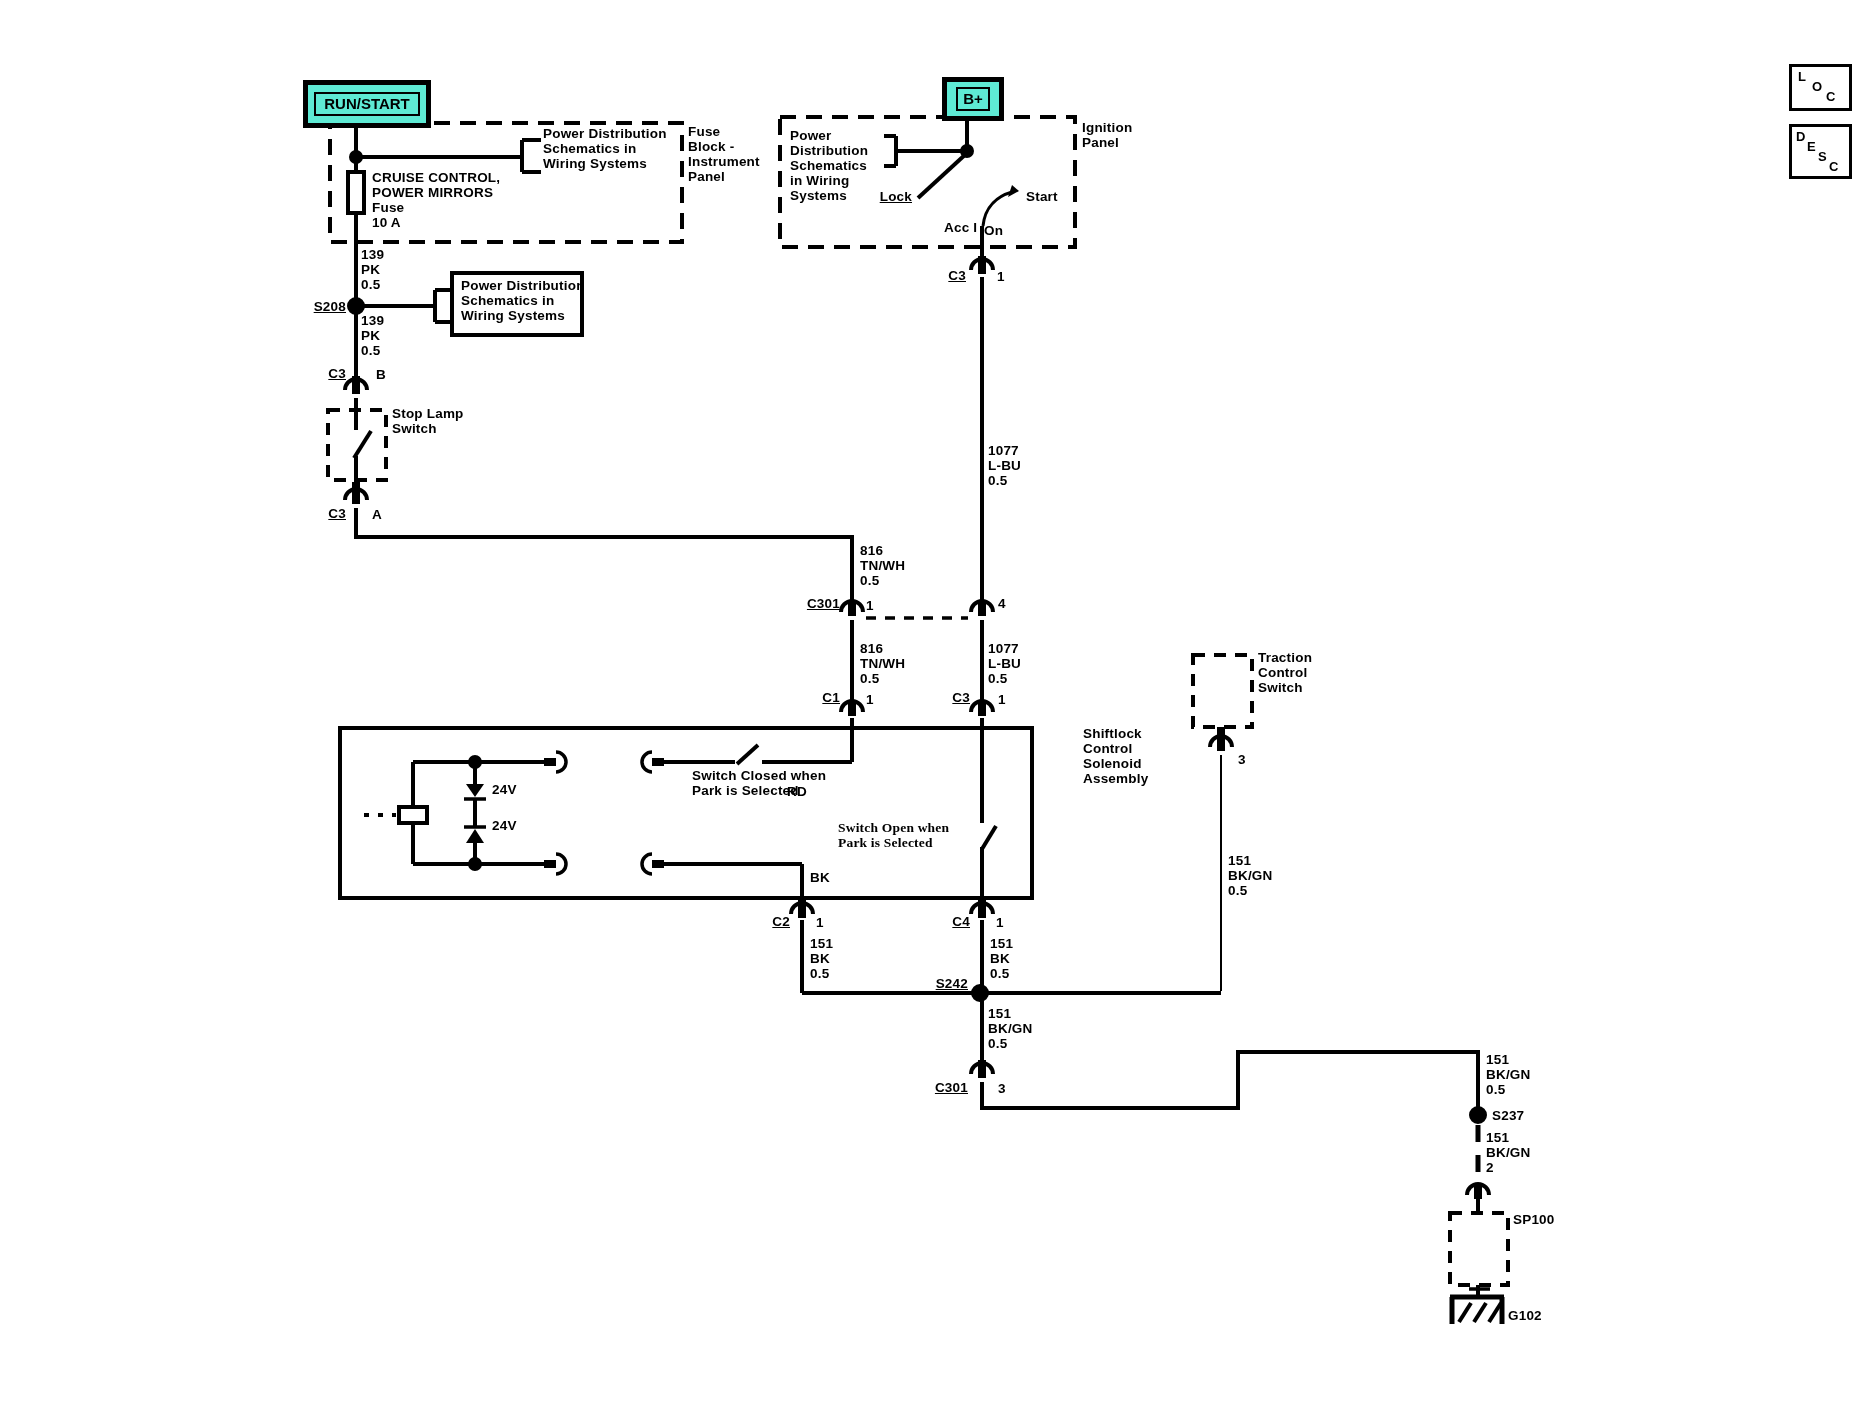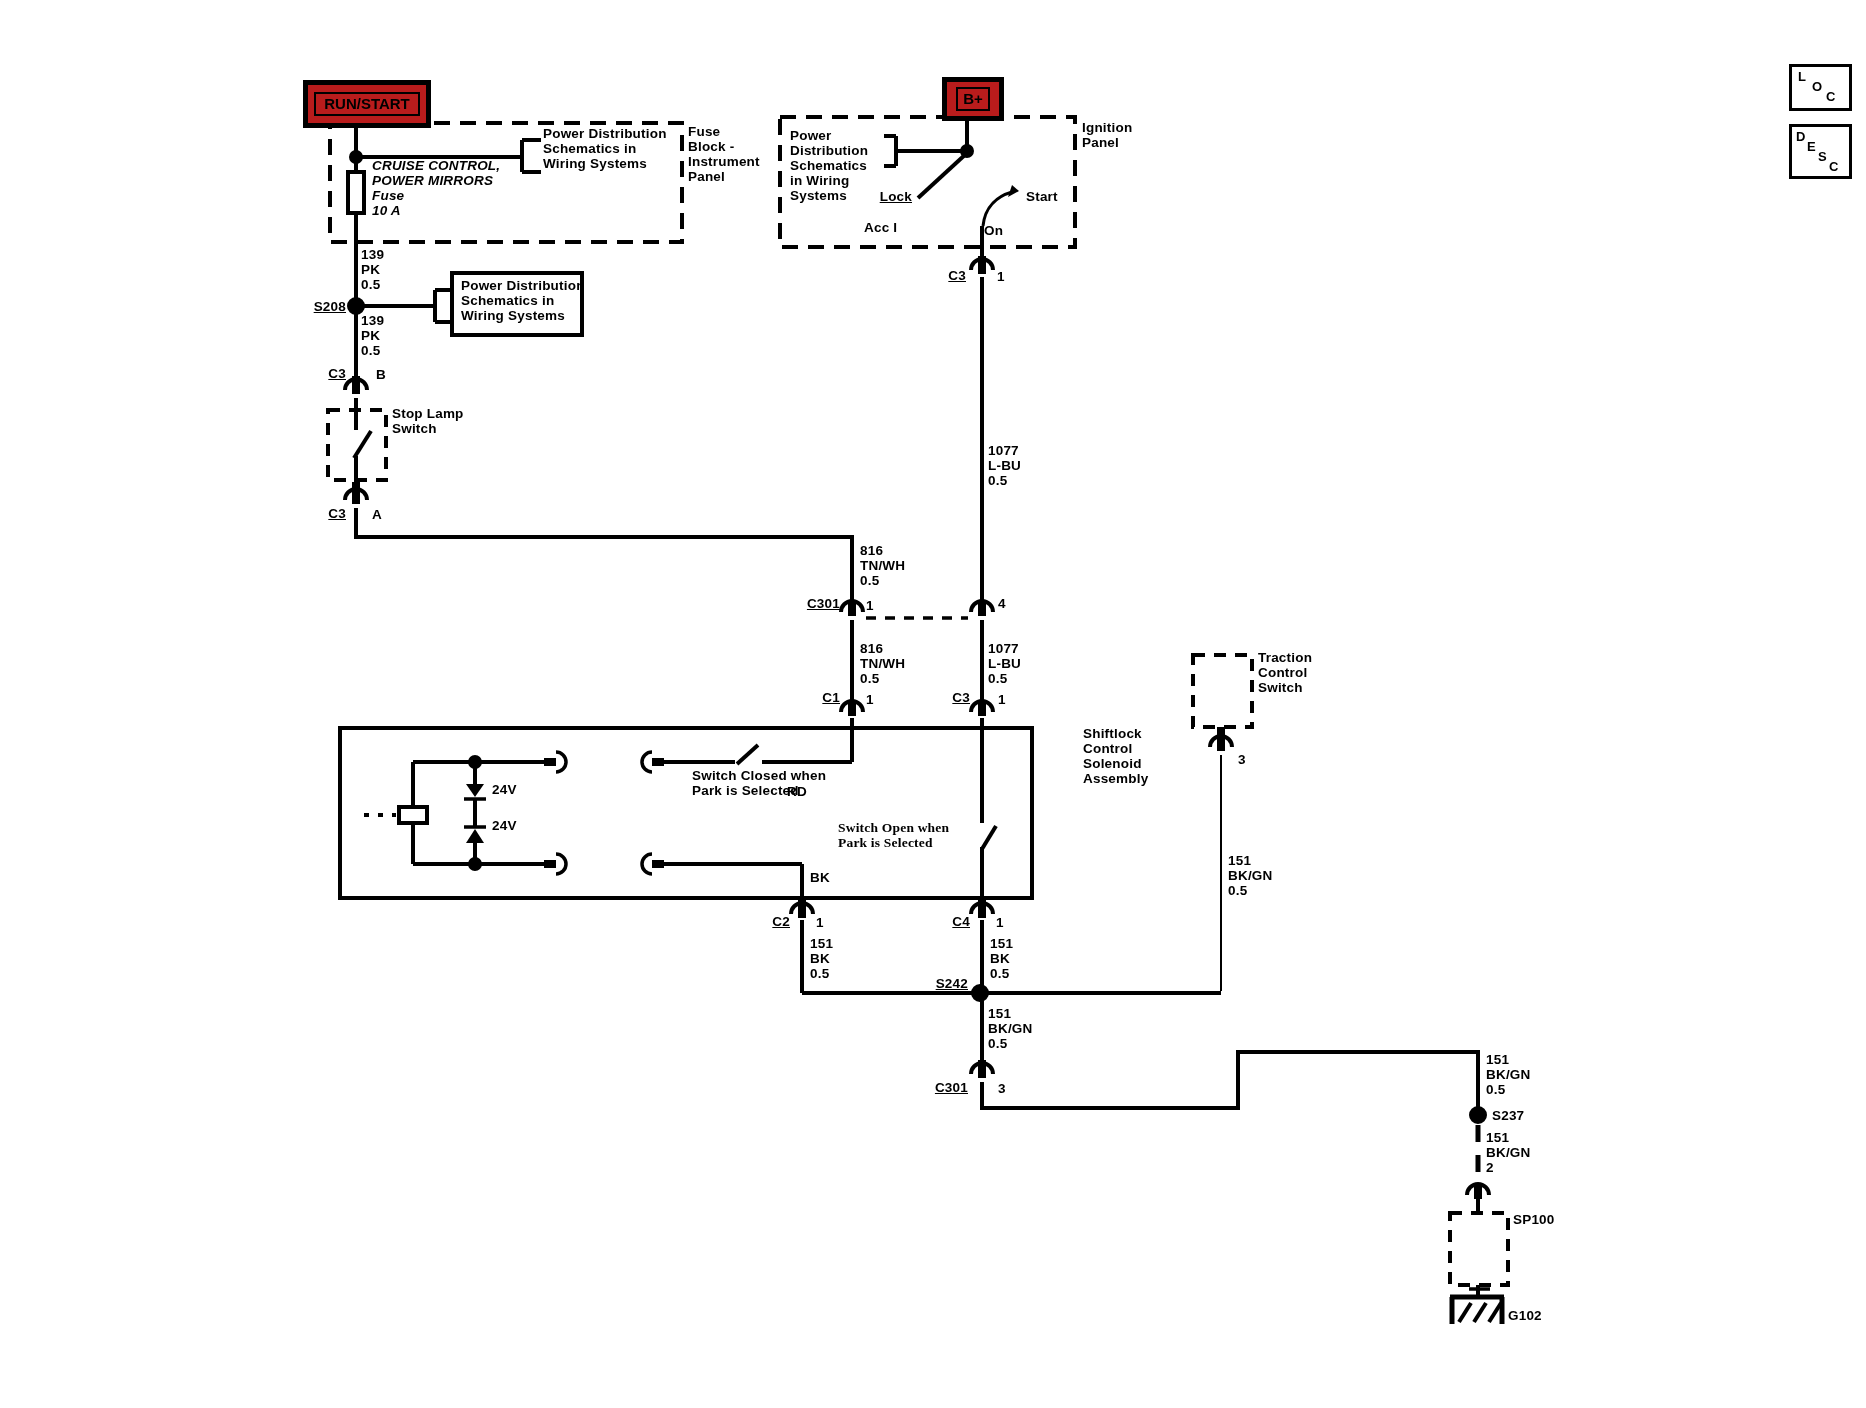--- a/index.html
+++ b/index.html
@@ -2,21 +2,21 @@
 <html><head>
 <meta charset="utf-8">
 <style>
   html,body{margin:0;padding:0;background:#fff;}
   #stage{position:relative;width:1866px;height:1408px;background:#fff;overflow:hidden;
          font-family:"Liberation Sans",sans-serif;color:#000;}
   svg{position:absolute;left:0;top:0;}
   .lbl{position:absolute;font:bold 13.5px/15px "Liberation Sans",sans-serif;
        white-space:pre-line;color:#000;letter-spacing:0.2px;}
   .r{text-align:right;text-decoration:underline;}
-  .tagbox{position:absolute;border:5px solid #000;background:#b91c1c;display:flex;
+  .tagbox{position:absolute;border:5px solid #000;background:#5eead4;display:flex;
           align-items:center;justify-content:center;}
   .taginner{border:2px solid #000;padding:1px 8px;font:bold 15px/18px "Liberation Sans",sans-serif;}
   .cornerbox{position:absolute;border:3px solid #000;background:#fff;}
   .cornerbox span{position:absolute;font:bold 13px/13px "Liberation Sans",sans-serif;}
 </style>
 </head>
 <body>
 
 <div id="stage">
 
@@ -240,21 +240,21 @@
   <span style="left:37px;top:33px;">C</span>
 </div>
 
 <div class="lbl" style="left:543px;top:126px;">Power Distribution
 Schematics in
 Wiring Systems</div>
 <div class="lbl" style="left:688px;top:124px;">Fuse
 Block -
 Instrument
 Panel</div>
-<div class="lbl" style="left:372px;top:158px;font-style:italic;">CRUISE CONTROL,
+<div class="lbl" style="left:372px;top:170px;">CRUISE CONTROL,
 POWER MIRRORS
 Fuse
 10 A</div>
 <div class="lbl" style="left:361px;top:247px;">139
 PK
 0.5</div>
 <div class="lbl r" style="left:296px;top:299px;width:50px;">S208</div>
 <div class="lbl" style="left:461px;top:278px;">Power Distribution
 Schematics in
 Wiring Systems</div>
@@ -268,21 +268,21 @@
 Switch</div>
 <div class="lbl r" style="left:314px;top:506px;width:32px;">C3</div>
 <div class="lbl" style="left:372px;top:507px;">A</div>
 
 <div class="lbl" style="left:790px;top:128px;">Power
 Distribution
 Schematics
 in Wiring
 Systems</div>
 <div class="lbl r" style="left:866px;top:189px;width:46px;">Lock</div>
-<div class="lbl" style="left:864px;top:220px;">Acc I</div>
+<div class="lbl" style="left:944px;top:220px;">Acc I</div>
 <div class="lbl" style="left:1026px;top:189px;">Start</div>
 <div class="lbl" style="left:984px;top:223px;">On</div>
 <div class="lbl" style="left:1082px;top:120px;">Ignition
 Panel</div>
 <div class="lbl r" style="left:936px;top:268px;width:30px;">C3</div>
 <div class="lbl" style="left:997px;top:269px;">1</div>
 <div class="lbl" style="left:988px;top:443px;">1077
 L-BU
 0.5</div>
 

